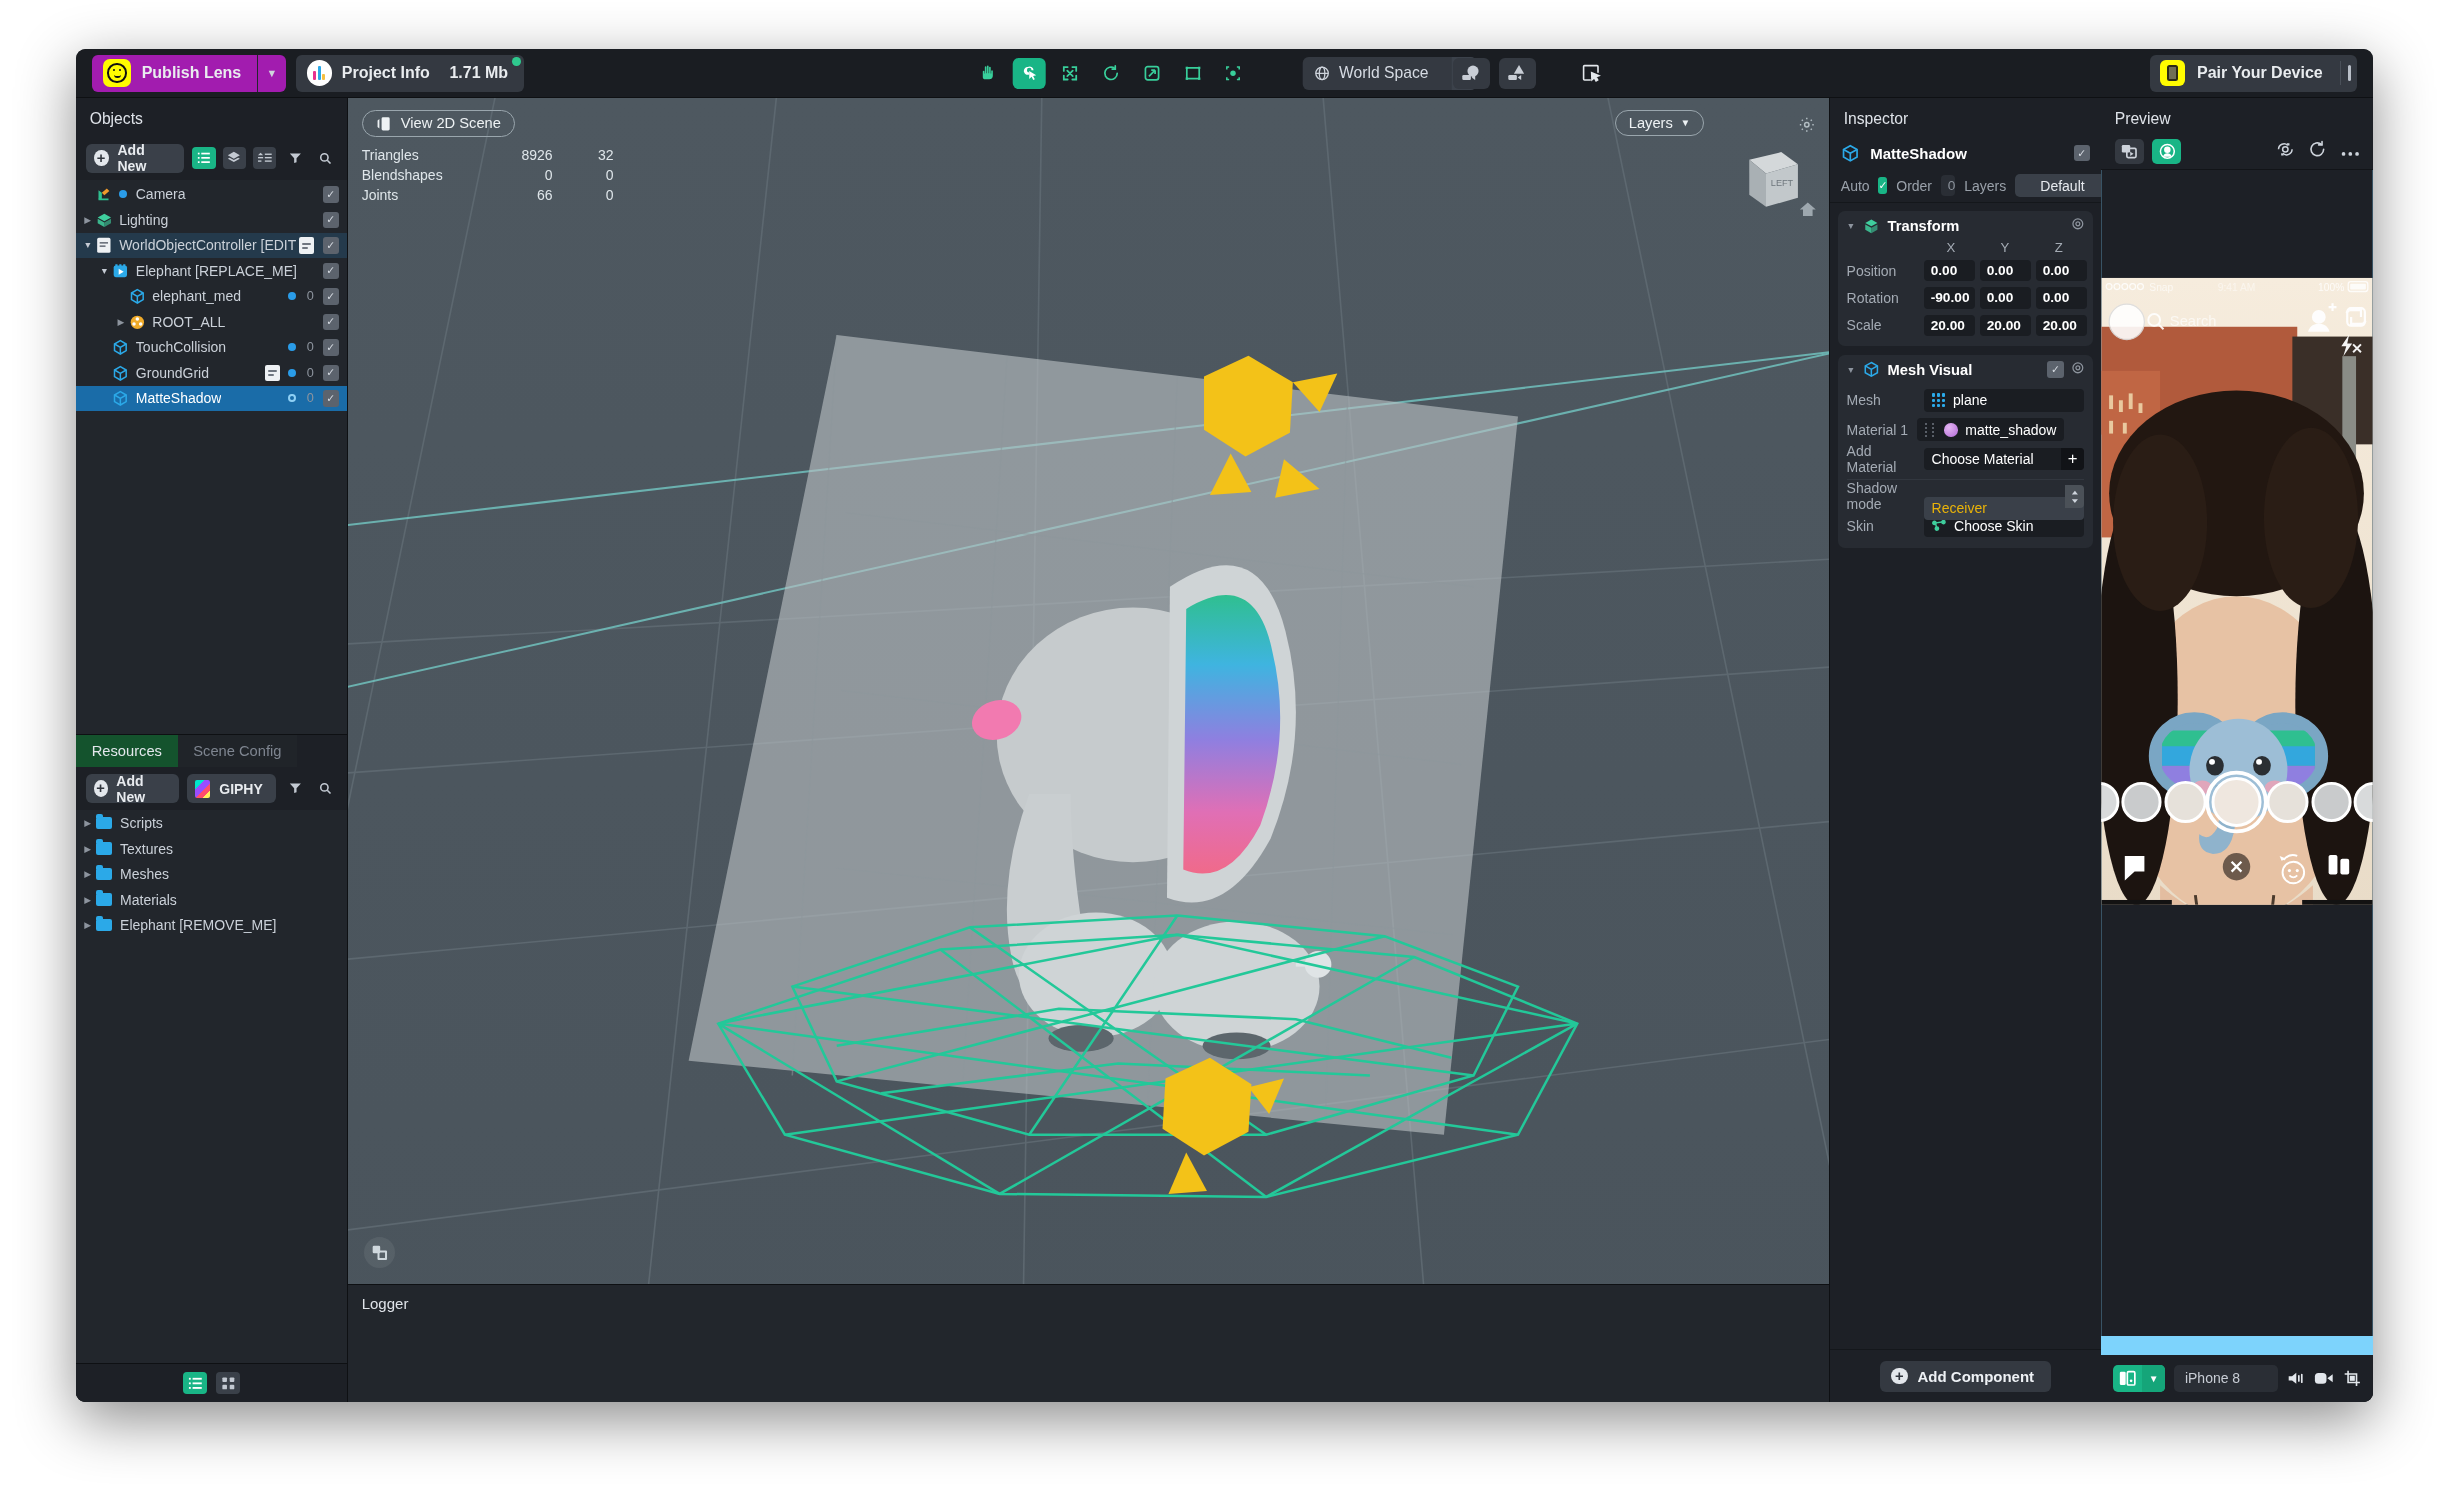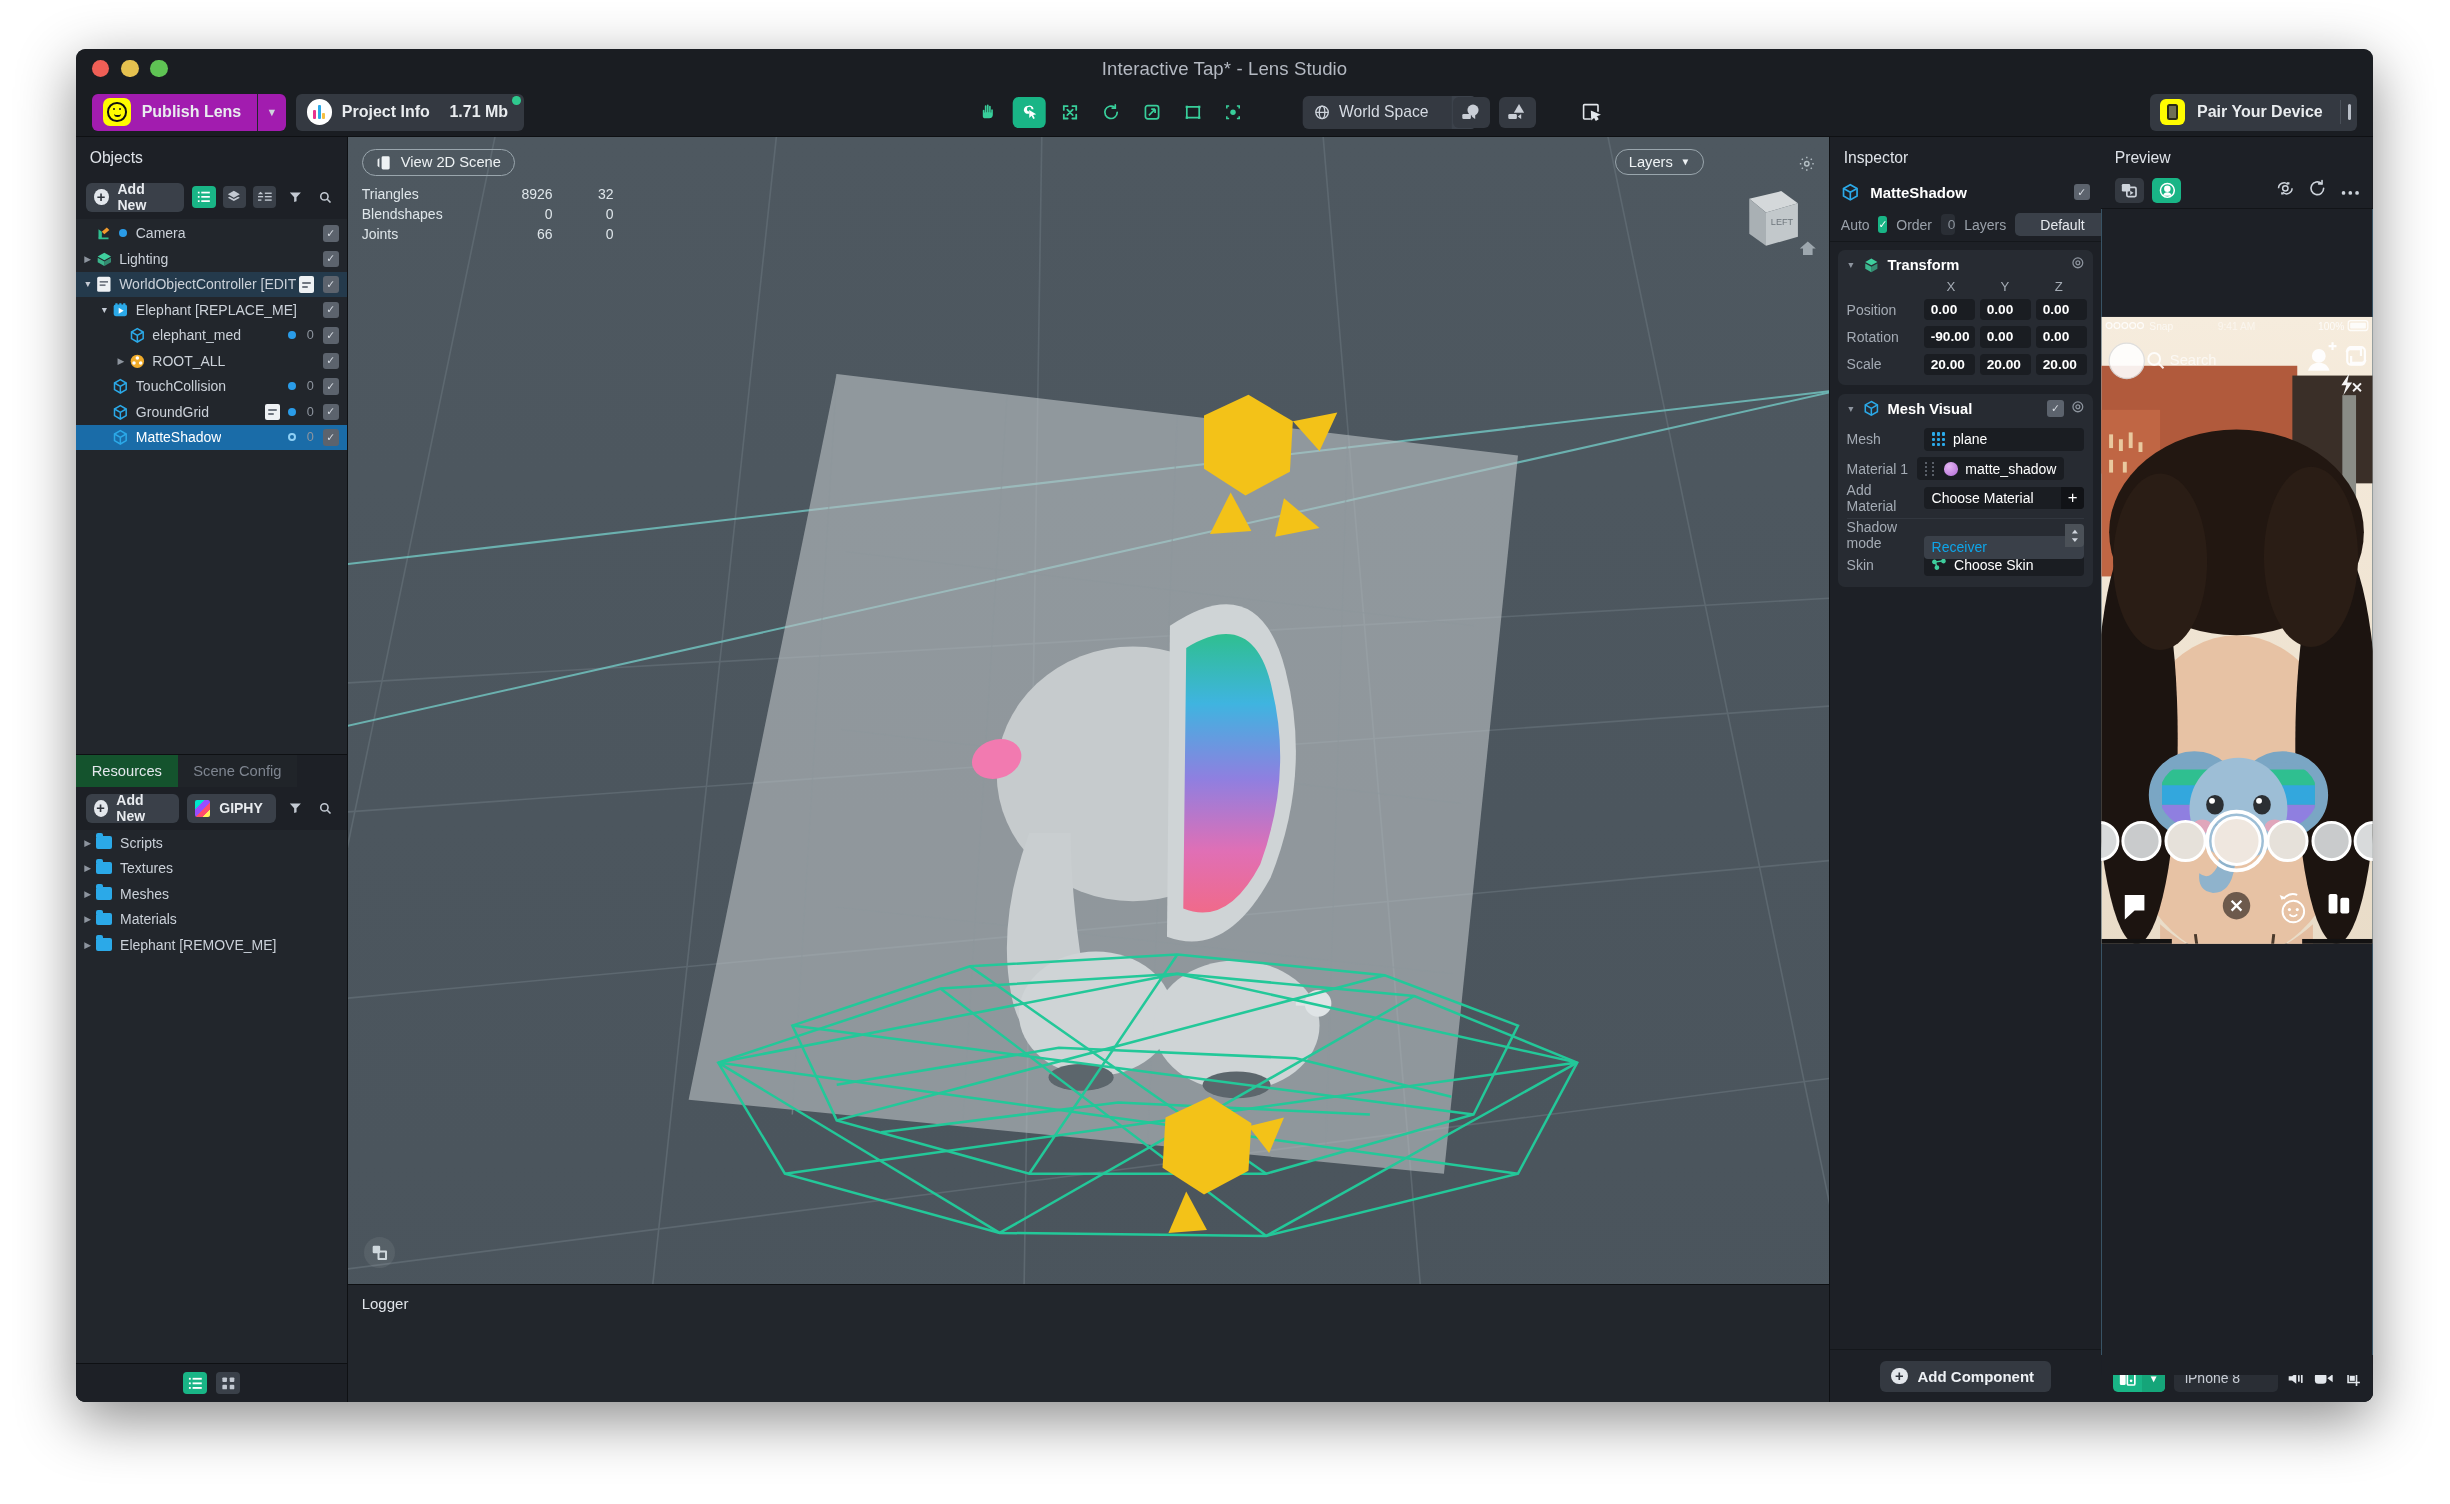--- a/index.html
+++ b/index.html
@@ -310,21 +310,21 @@
     color: #fff; font-size: 13.7px; font-weight: bold;
   }
   .frow { display: flex; align-items: center; height: 26.5px; margin-top: 2.9px; }
   .frow .rlbl { width: 86px; padding-left: 8.8px; color: #a4abb4; font-size: 14px; }
   .fval {
     flex: 1; margin-right: 8.8px; height: 22.5px; background: #1a1d22; border-radius: 3.9px;
     display: flex; align-items: center; gap: 7.8px; padding: 0 7.8px;
     color: #fff; font-size: 14px;
   }
   .fval.grey { color: #ffffff; }
-  .fval.pickerbg { background: #3a4049; color: #0ea5e9; margin-top: 24px; }
+  .fval.pickerbg { background: #3a4049; color: #eab308; margin-top: 24px; }
   .mini-grid {
     width: 13.7px; height: 13.7px; display: grid; grid-template-columns: repeat(3,1fr);
     grid-template-rows: repeat(3,1fr); gap: 1.5px;
   }
   .mini-grid i { background: #2ba9e8; border-radius: 1px; }
   .dots9 { width: 10.8px; height: 12.7px; display: grid; grid-template-columns: repeat(2,1fr); gap:2px; }
   .dots9 i { width: 2px; height: 2px; background: #6f7680; border-radius: 50%; }
   .ball { width: 13.7px; height: 13.7px; border-radius: 50%; background: radial-gradient(circle at 35% 32%, #e4b6f2, #b269d6); }
   .trash { color: #8d949e; margin-right: 6.9px; }
   .plusbox {
@@ -370,28 +370,20 @@
     flex: 1; height: 27.4px; background: #2a2e35; border-radius: 4.9px;
     display: flex; align-items: center; padding-left: 10.8px; color: #c8cdd5; font-size: 14px;
   }
   .dev-ico { color: #e3e7ec; display:flex;align-items:center; }
 </style>
 </head>
 <body>
 
 <div class="app-window">
 
-  <div class="titlebar">
-    <div class="traffic">
-      <div class="dot red"></div>
-      <div class="dot yellow"></div>
-      <div class="dot green"></div>
-    </div>
-    <div class="win-title">Interactive Tap* - Lens Studio</div>
-  </div>
 
   <div class="toolbar">
     <div class="tb-left">
       <div class="publish-group">
         <div class="publish-btn">
           <div class="snap-icon">
               <b></b>
               <i></i>
             </div>
           <span class="publish-label">Publish Lens</span>

